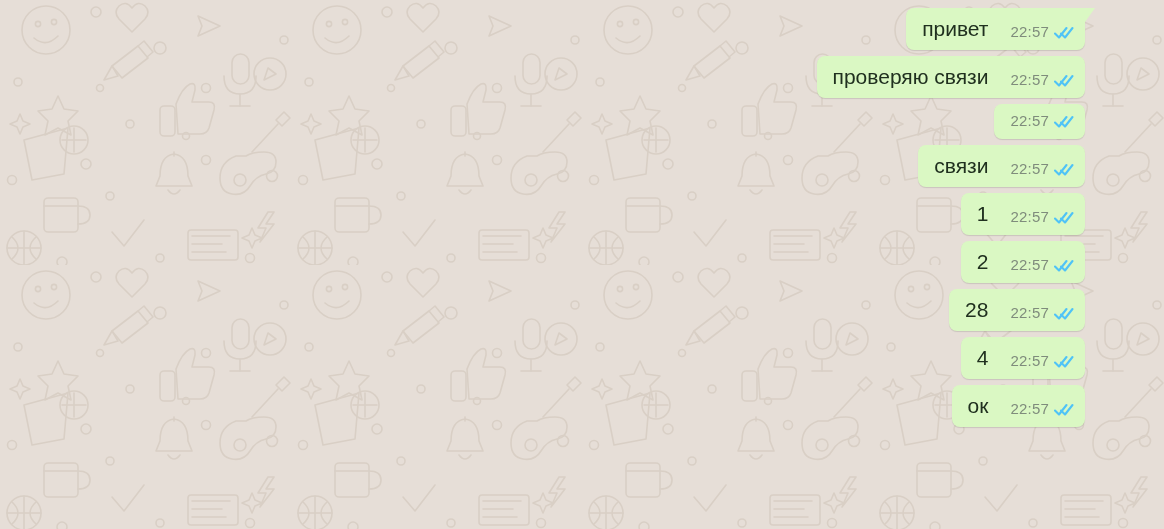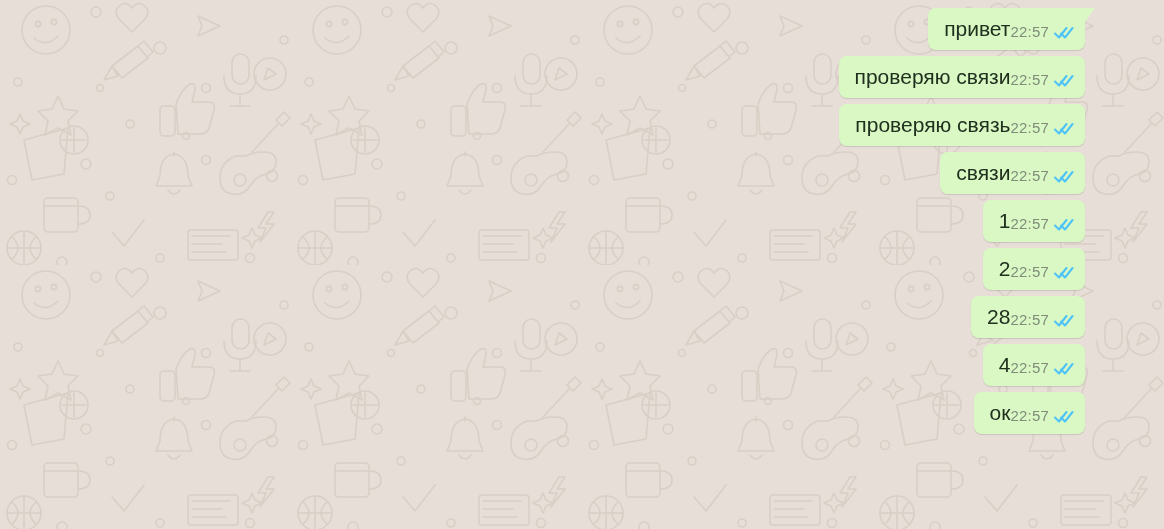--- a/index.html
+++ b/index.html
@@ -54,20 +54,21 @@
     width:100%;
   }
 
   .bubble {
     position:relative;
     background:#daf8c3;
     border-radius:8px;
     padding:9px 11px 9px 16px;
     display:flex;
     align-items:flex-end;
+    gap:22px;
     box-shadow:0 1px 1px rgba(0,0,0,0.12);
     max-width:640px;
   }
 
   
   .bubble.has-tail { border-top-right-radius:0; }
 
   .bubble-tail {
     position:absolute;
     top:0;
@@ -219,21 +220,20 @@
           <svg class="ticks" width="20" height="14" viewBox="0 0 20 14">
             <path d="M1 7.5 L5 11.5 L12.5 2" fill="none" stroke="#4fc3f7" stroke-width="2.1" stroke-linecap="round" stroke-linejoin="round"></path>
             <path d="M7 7.5 L11 11.5 L18.5 2" fill="none" stroke="#4fc3f7" stroke-width="2.1" stroke-linecap="round" stroke-linejoin="round"></path>
           </svg>
         </span>
       </div>
     </div>
 
     <div class="message-row">
       <div class="bubble">
-        <span class="bubble-text">проверяю связь</span>
         <span class="bubble-meta">
           <span class="bubble-time">22:57</span>
           <svg class="ticks" width="20" height="14" viewBox="0 0 20 14">
             <path d="M1 7.5 L5 11.5 L12.5 2" fill="none" stroke="#4fc3f7" stroke-width="2.1" stroke-linecap="round" stroke-linejoin="round"></path>
             <path d="M7 7.5 L11 11.5 L18.5 2" fill="none" stroke="#4fc3f7" stroke-width="2.1" stroke-linecap="round" stroke-linejoin="round"></path>
           </svg>
         </span>
       </div>
     </div>
 

